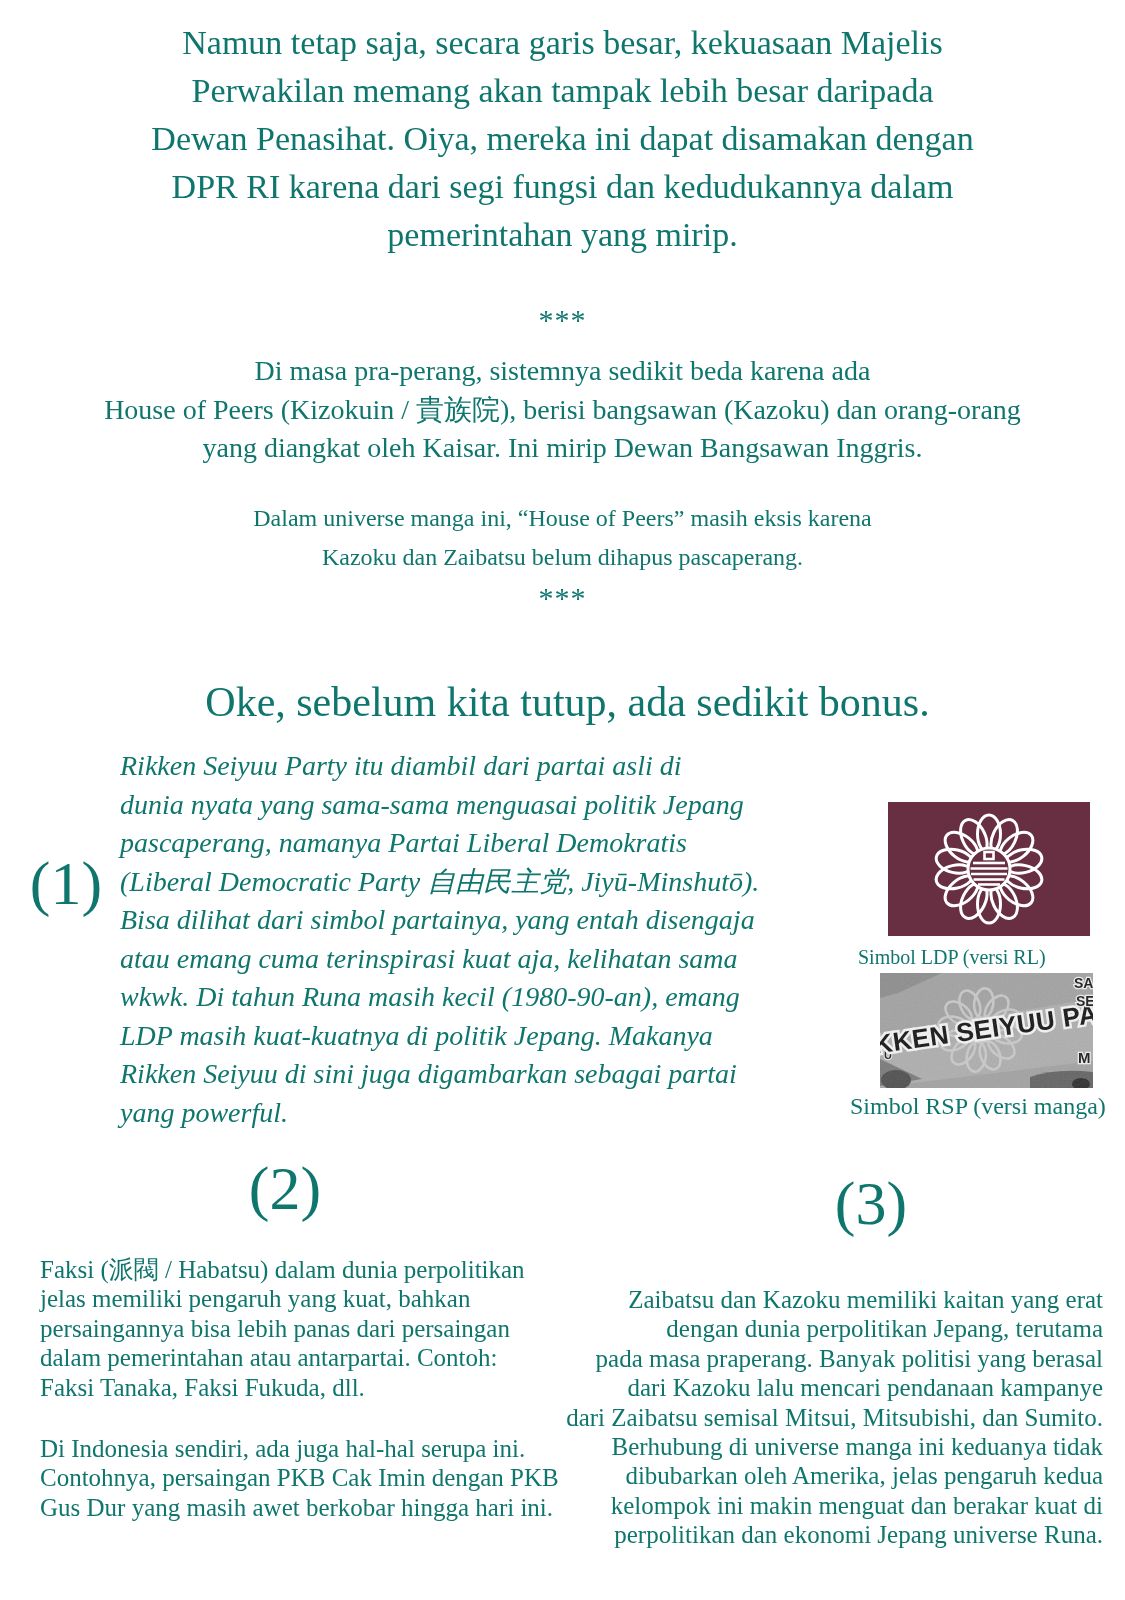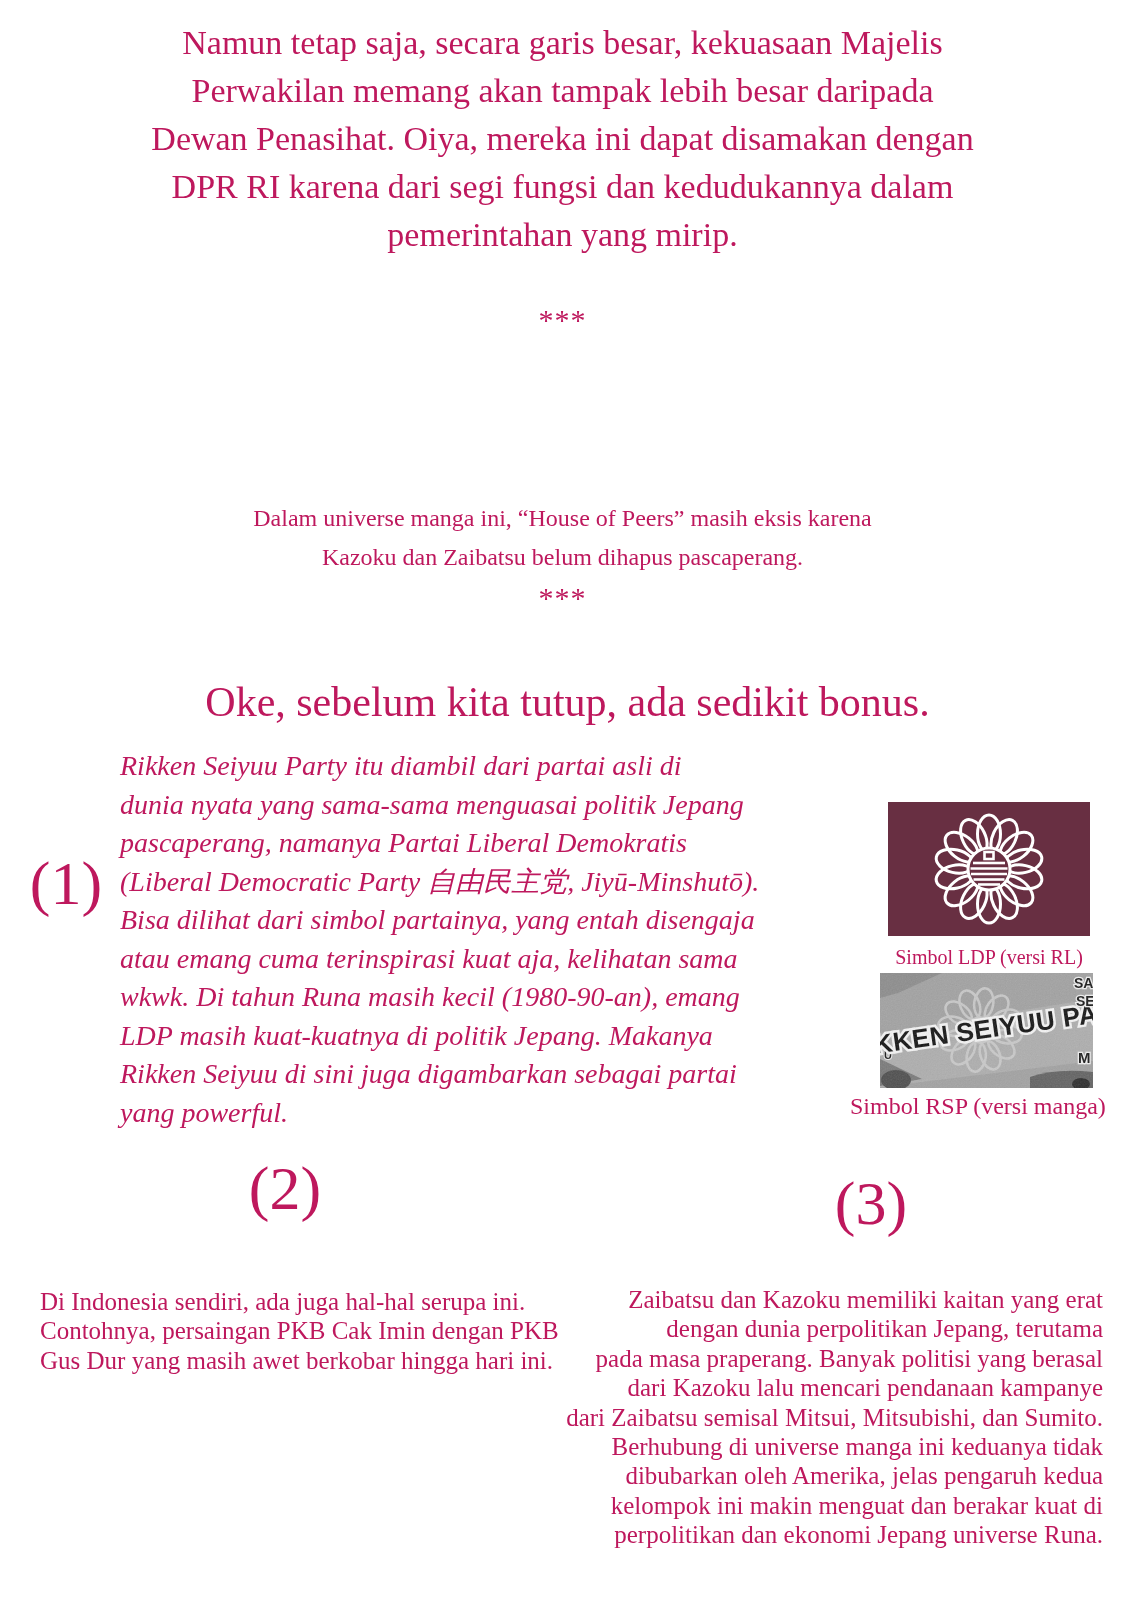--- a/index.html
+++ b/index.html
@@ -1,18 +1,18 @@
 <!DOCTYPE html>
 <html><head>
 <meta charset="utf-8">
 <style>
   html,body { margin:0; padding:0; background:#ffffff; }
   .page {
     position:relative; width:1125px; height:1600px; margin:0 auto;
-    background:#ffffff; color:#be185d;
+    background:#ffffff; color:#0f766e;
     font-family:"Liberation Serif", serif;
     overflow:hidden;
   }
   .abs { position:absolute; }
   .lines { white-space:pre; }
   .centered { left:0; right:0; text-align:center; }
 
   .intro      { top:19px;  font-size:34px; line-height:48px; }
   .sep1       { top:303px; font-size:30px; letter-spacing:1px; }
   .prewar     { top:352px; font-size:28px; line-height:38.7px; }
@@ -28,21 +28,21 @@
   .sec1-text  { left:120px; top:747px;  font-size:28px; line-height:38.5px;font-style:italic; }
   .sec2-text  { left:40px;  top:1255px; font-size:25px; line-height:29.4px; }
   .sec2-text .para2 { margin-top:32px; }
   .sec3-text  { left:543px; top:1245px; width:560px; font-size:25px; line-height:29.4px; text-align:right;margin-top:40px; }
 
   .footer     { top:1535px; font-size:31px; }
 
   .fig        { overflow:hidden; }
   .fig svg    { display:block; }
   .ldp-fig    { left:888px; top:802px;  width:202px; height:134px; }
-  .ldp-cap    { left:858px; top:946px;  width:262px; font-size:20px; text-align:center; }
+  .ldp-cap    { left:858px; top:946px;  width:262px; font-size:20px; }
   .rsp-fig    { left:880px; top:973px;  width:213px; height:115px; }
   .rsp-cap    { left:850px; top:1093px; width:272px; font-size:24px; text-align:left; }
 
   .rsp-banner-font {
     font-family:"Liberation Sans", sans-serif;
     font-weight:700;
   }
 </style>
 </head>
 <body>
@@ -50,20 +50,23 @@
 <div class="page">
 
   <div class="abs centered intro lines">Namun tetap saja, secara garis besar, kekuasaan Majelis
 Perwakilan memang akan tampak lebih besar daripada
 Dewan Penasihat. Oiya, mereka ini dapat disamakan dengan
 DPR RI karena dari segi fungsi dan kedudukannya dalam
 pemerintahan yang mirip.</div>
 
   <div class="abs centered sep1">***</div>
 
+  <div class="abs centered prewar lines">Di masa pra-perang, sistemnya sedikit beda karena ada
+House of Peers (Kizokuin / 貴族院), berisi bangsawan (Kazoku) dan orang-orang
+yang diangkat oleh Kaisar. Ini mirip Dewan Bangsawan Inggris.</div>
 
   <div class="abs centered universe lines">Dalam universe manga ini, “House of Peers” masih eksis karena
 Kazoku dan Zaibatsu belum dihapus pascaperang.</div>
 
   <div class="abs centered sep2">***</div>
 
   <div class="abs centered bonus">Oke, sebelum kita tutup, ada sedikit bonus.</div>
 
   <div class="abs big-num num1">(1)</div>
   <div class="abs sec1-text lines">Rikken Seiyuu Party itu diambil dari partai asli di
@@ -148,20 +151,25 @@
       <text class="rsp-banner-font" x="198" y="90" font-size="15" fill="#1a1a1a" stroke="#efefef" stroke-width="2.5" paint-order="stroke">M</text>
       <rect width="213" height="115" filter="url(#grain)" opacity="0.18"></rect>
     </svg>
   </div>
   <div class="abs rsp-cap">Simbol RSP (versi manga)</div>
 
   <div class="abs big-num num2">(2)</div>
   <div class="abs big-num num3">(3)</div>
 
   <div class="abs sec2-text">
+    <div class="lines">Faksi (派閥 / Habatsu) dalam dunia perpolitikan
+jelas memiliki pengaruh yang kuat, bahkan
+persaingannya bisa lebih panas dari persaingan
+dalam pemerintahan atau antarpartai. Contoh:
+Faksi Tanaka, Faksi Fukuda, dll.</div>
     <div class="lines para2">Di Indonesia sendiri, ada juga hal-hal serupa ini.
 Contohnya, persaingan PKB Cak Imin dengan PKB
 Gus Dur yang masih awet berkobar hingga hari ini.</div>
   </div>
 
   <div class="abs sec3-text lines">Zaibatsu dan Kazoku memiliki kaitan yang erat
 dengan dunia perpolitikan Jepang, terutama
 pada masa praperang. Banyak politisi yang berasal
 dari Kazoku lalu mencari pendanaan kampanye
 dari Zaibatsu semisal Mitsui, Mitsubishi, dan Sumito.

